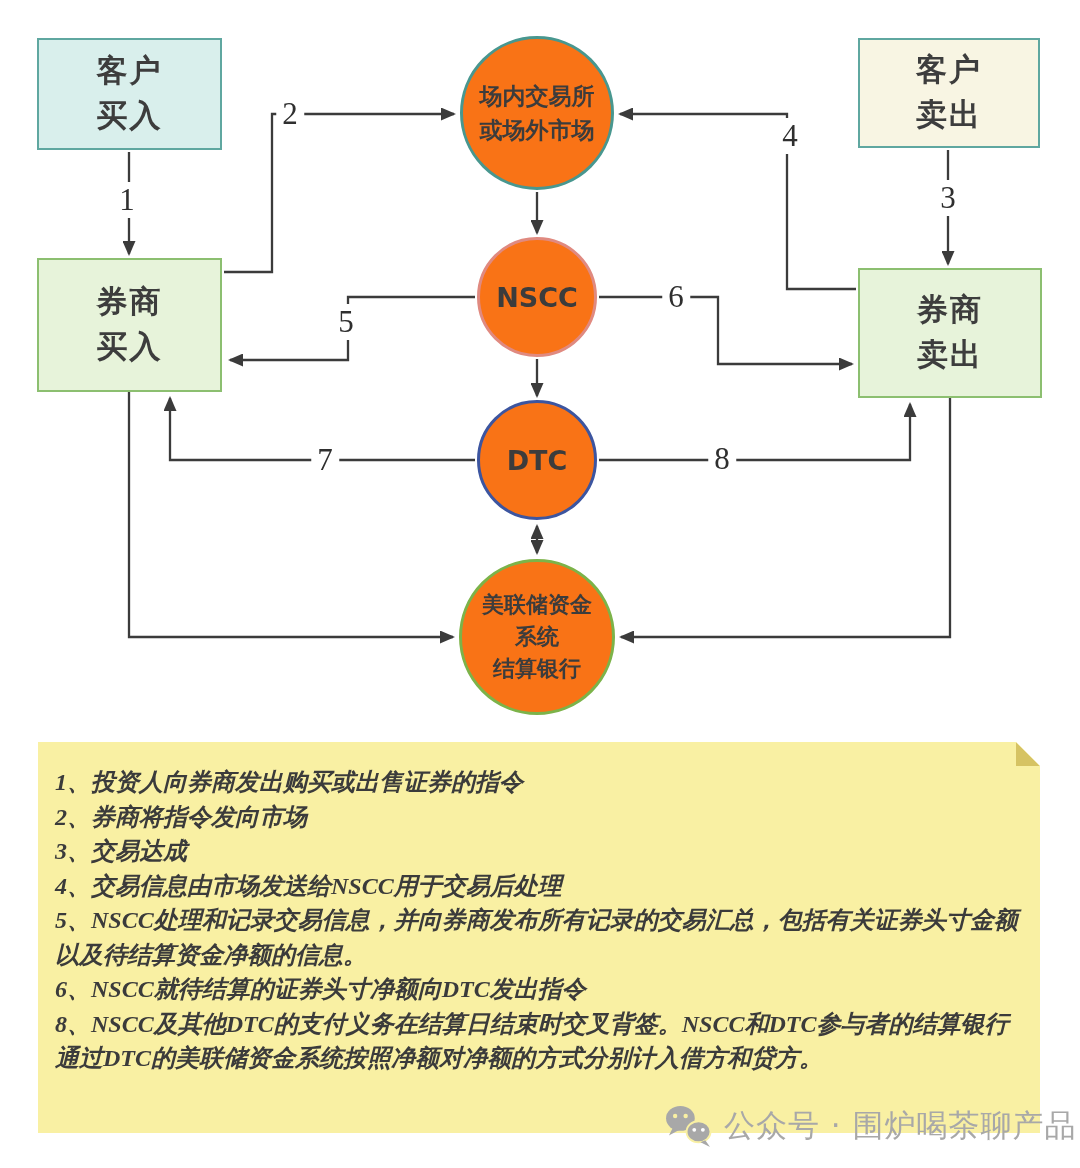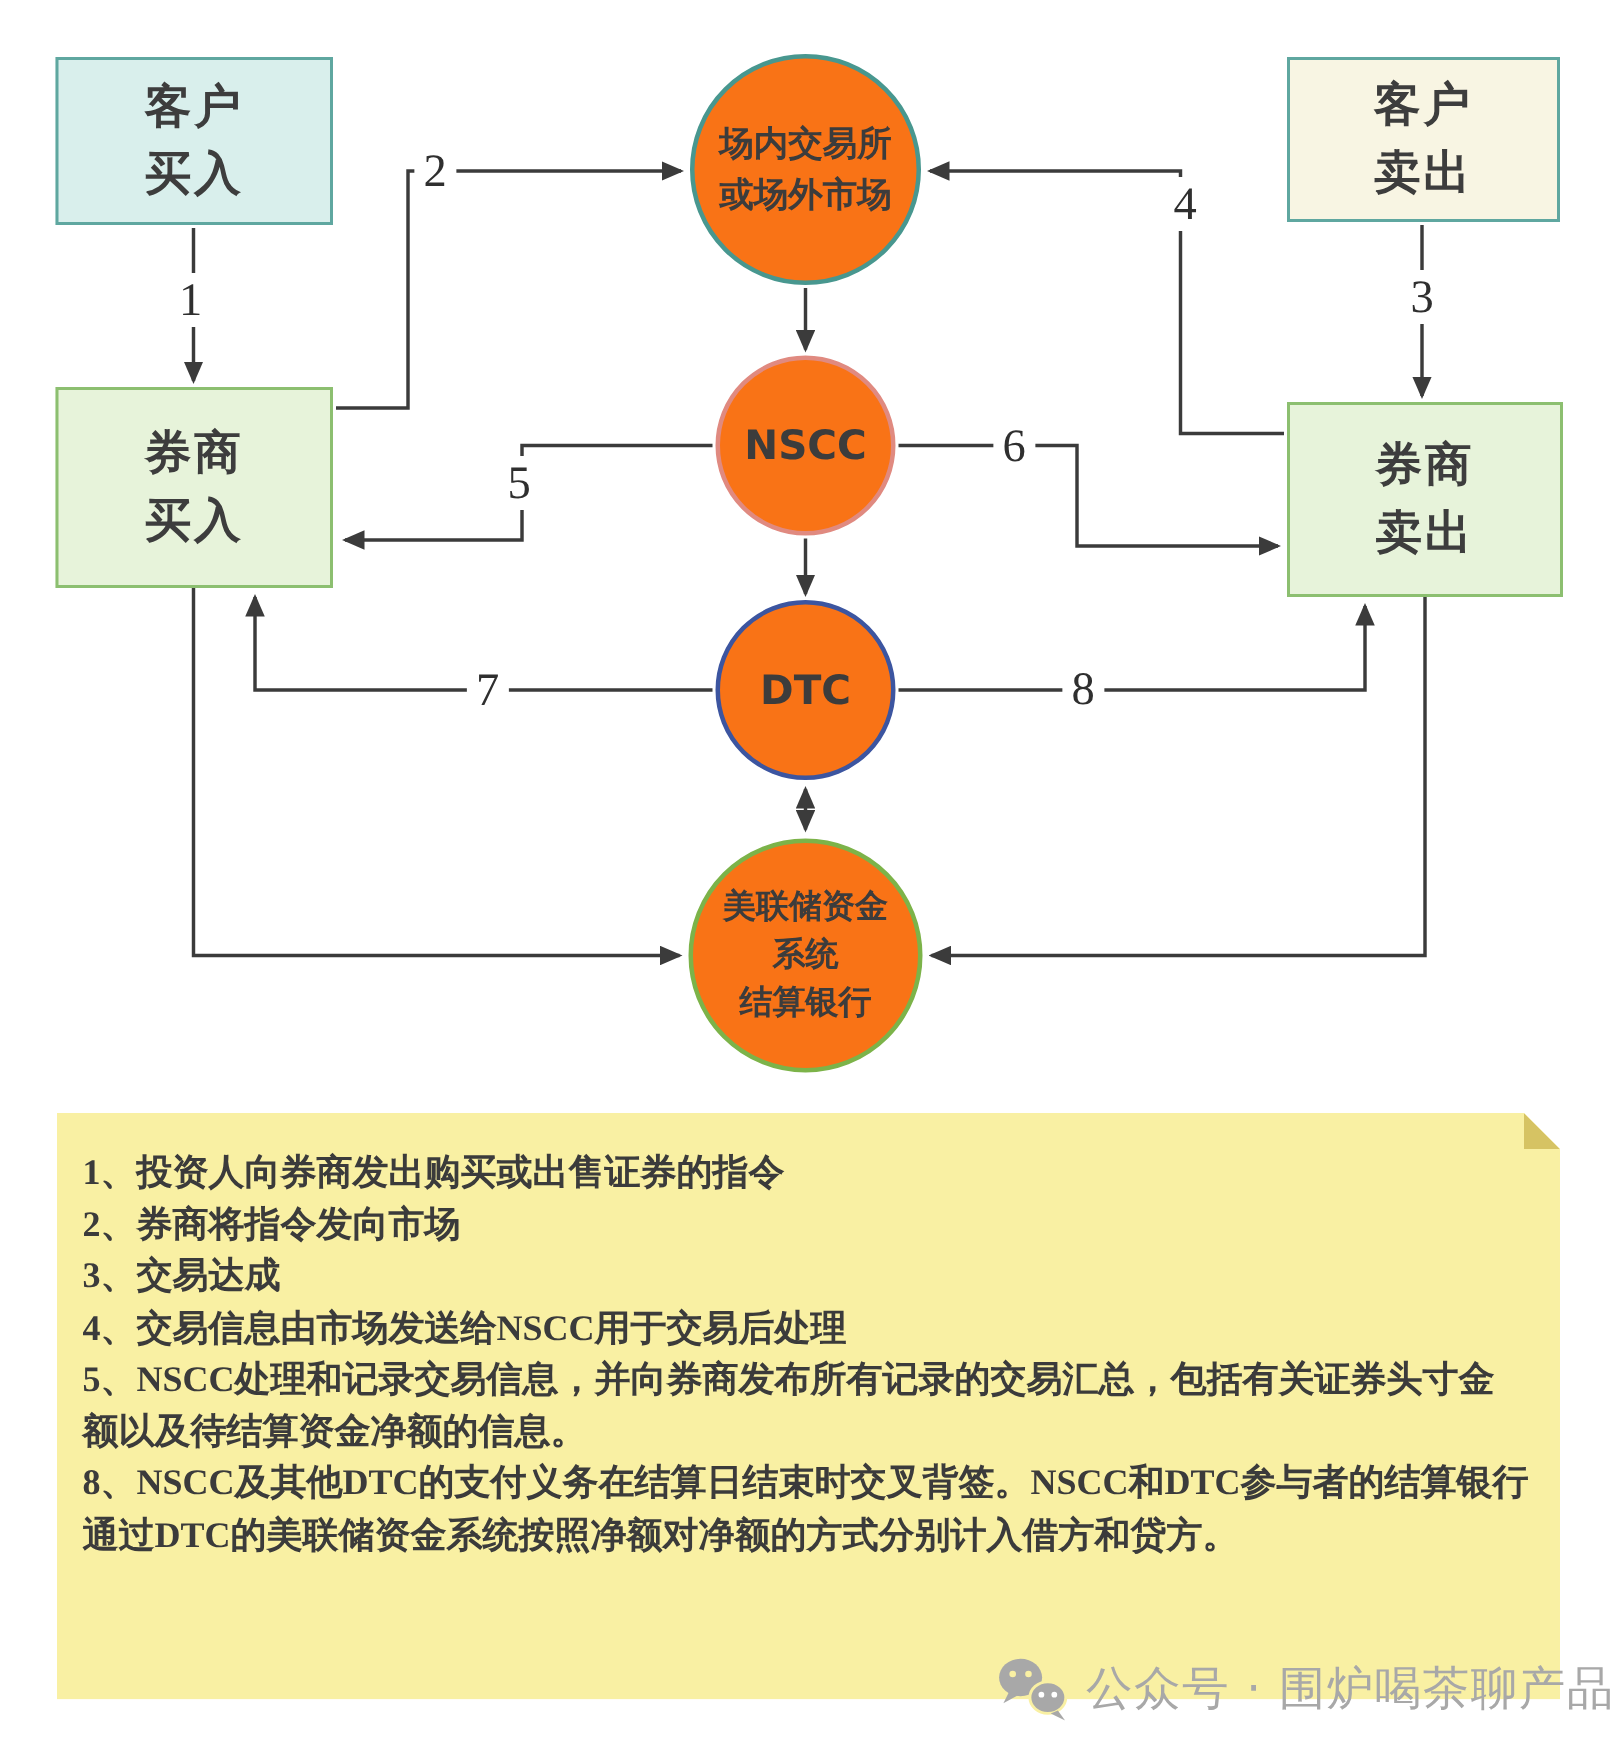--- a/index.html
+++ b/index.html
@@ -53,21 +53,21 @@
   }
   #note-fold{
     position:absolute;right:0;top:0;width:24px;height:24px;z-index:3;
     background:#d6c363;clip-path:polygon(0 0, 100% 100%, 0 100%);
   }
   #note-text{
     position:absolute;left:17px;right:20px;top:23px;
     font-family:"Liberation Serif", serif;font-weight:bold;font-size:24px;
     line-height:34.5px;color:#3b3b3b;text-align:left;
   }
-  .note-item{margin:0;padding:0;}
+  .note-item{margin:0;padding:0;font-style:italic;}
 
   
   #watermark{
     position:absolute;left:664px;top:1104px;z-index:4;
     display:flex;align-items:center;gap:10px;color:#a8a8a8;
   }
   #watermark .wm-text{
     font-family:"DejaVu Sans", sans-serif;font-size:31px;letter-spacing:1px;white-space:nowrap;
   }
 </style>
@@ -142,20 +142,21 @@
   <span class="num" style="left:722px;top:459px;">8</span>
 
   <div id="note">
     <div id="note-fold"></div>
     <div id="note-text">
       <p class="note-item">1、投资人向券商发出购买或出售证券的指令</p>
       <p class="note-item">2、券商将指令发向市场</p>
       <p class="note-item">3、交易达成</p>
       <p class="note-item">4、交易信息由市场发送给NSCC用于交易后处理</p>
       <p class="note-item">5、NSCC处理和记录交易信息，并向券商发布所有记录的交易汇总，包括有关证券头寸金额以及待结算资金净额的信息。</p>
+      <p class="note-item">6、NSCC就待结算的证券头寸净额向DTC发出指令</p>
       <p class="note-item">8、NSCC及其他DTC的支付义务在结算日结束时交叉背签。NSCC和DTC参与者的结算银行通过DTC的美联储资金系统按照净额对净额的方式分别计入借方和贷方。</p>
     </div>
   </div>
 
   <div id="watermark">
     <svg width="50" height="44" viewBox="0 0 52 46">
       <g fill="#a8a8a8">
         <ellipse cx="17" cy="15" rx="15" ry="13"></ellipse>
         <path d="M9 25 L5 33 L16 27 Z"></path>
         <ellipse cx="36" cy="29" rx="12.5" ry="11" stroke="#f9f0a3" stroke-width="2"></ellipse>

